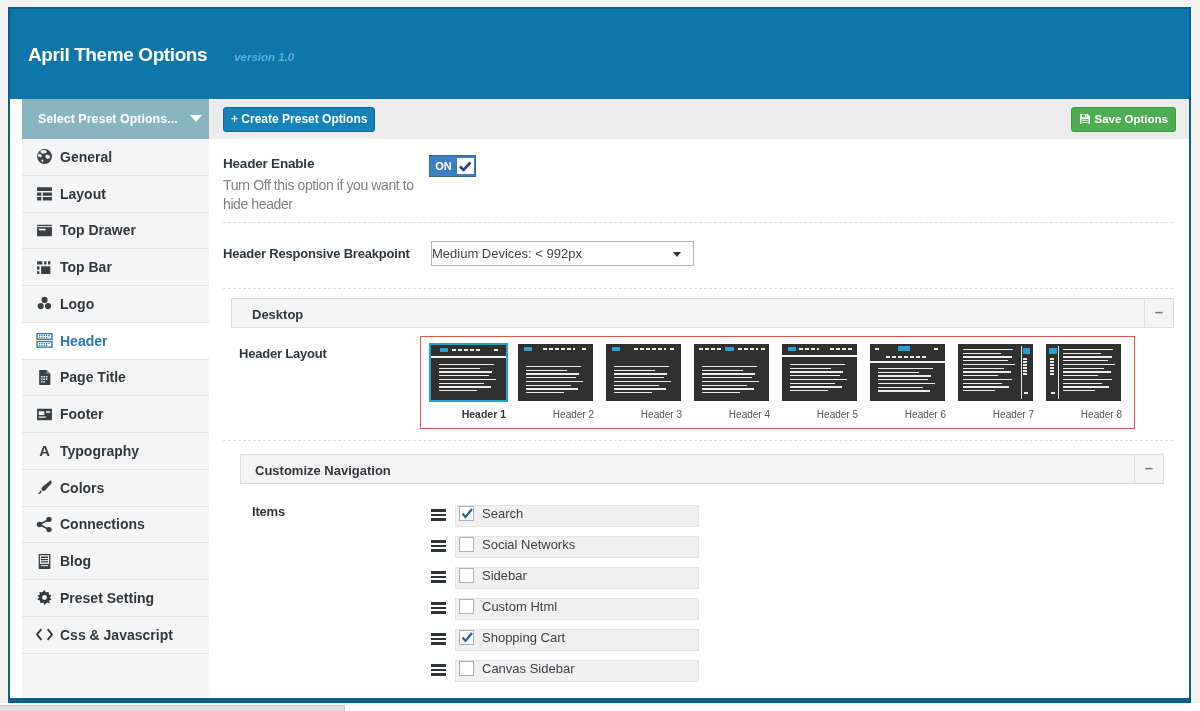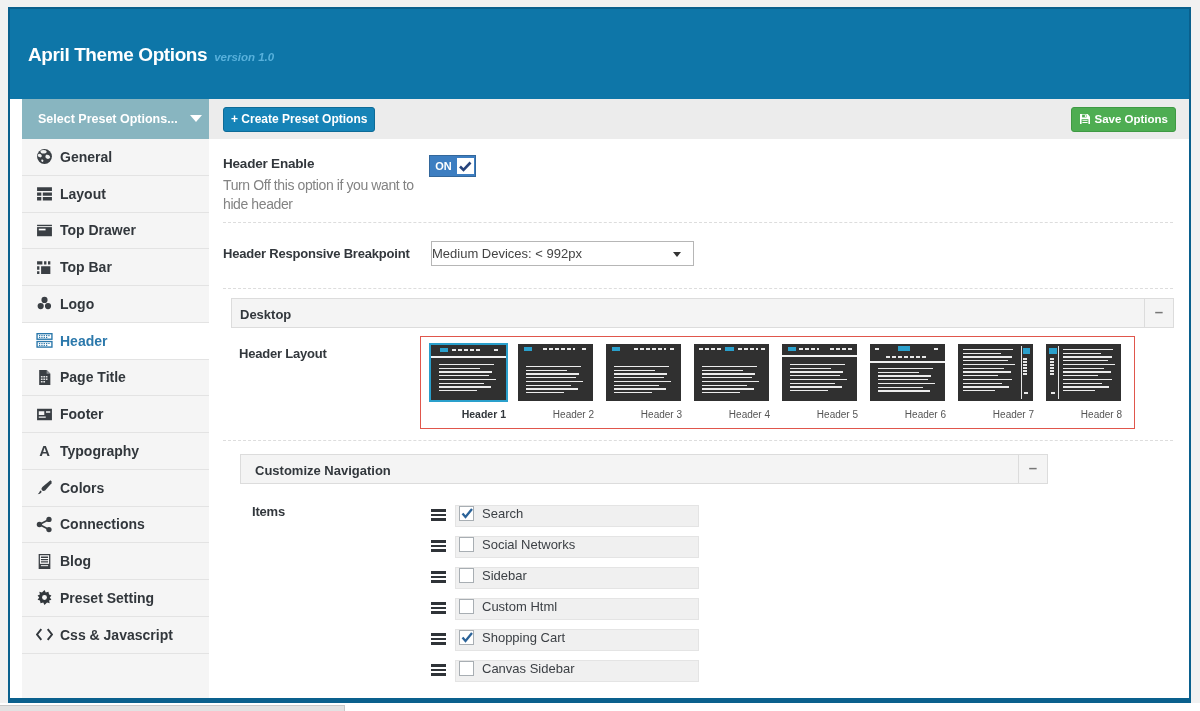--- a/index.html
+++ b/index.html
@@ -1,21 +1,21 @@
 <!DOCTYPE html>
 <html><head>
 <meta charset="utf-8">
 <style>
 *{margin:0;padding:0;box-sizing:border-box}
 html,body{width:1200px;height:711px;background:#f1f1f1;font-family:"Liberation Sans",sans-serif;overflow:hidden}
 #wrap{position:absolute;left:8px;top:7px;width:1183px;height:696px;border:2px solid #0a608d;border-bottom-width:5px;background:#fff}
 
 #titlebar{height:90px;background:#0e76a8;position:relative}
 #titlebar h1{position:absolute;left:18px;top:35px;font-size:19px;letter-spacing:-0.4px;color:#fff;font-weight:bold}
-#titlebar h1 small{font-size:11.5px;font-style:italic;color:#58b1dc;font-weight:bold;margin-left:2px;letter-spacing:0}
+#titlebar h1 small{font-size:11.5px;font-style:italic;color:#58b1dc;font-weight:bold;margin-left:22px;letter-spacing:0}
 
 #main{position:absolute;left:0;top:90px;right:0;bottom:0;background:#fff}
 #sidebar{position:absolute;left:12px;top:0;width:199px;bottom:0;background:#f5f5f5;border-right:1px solid #dcdcdc}
 #selhead{height:40px;background:#88b5c0;color:#fff;font-weight:bold;font-size:12.5px;line-height:40px;padding-left:16px;position:relative}
 #selhead .car{position:absolute;right:18px;top:16px;width:0;height:0;border-left:6px solid transparent;border-right:6px solid transparent;border-top:7px solid #fff}
 .mi{height:36.75px;border-bottom:1px solid #e3e3e3;display:flex;align-items:center;padding-left:14px;font-size:14px;font-weight:bold;color:#32373c;background:#f5f5f5}
 .mi svg{width:17px;height:17px;margin-right:7px;flex:none}
 .mi.on{background:#fff;color:#2b78ab}
 
 #toolbar{position:absolute;left:199px;top:0;right:0;height:40px;background:#ececec}
@@ -161,21 +161,21 @@
           <span class="box">
             <svg width="15" height="13" viewBox="0 0 15 13">
               <path d="M2 6.5 L5.5 10 L12.5 2.5" stroke="#27447c" stroke-width="2.6" fill="none"></path>
             </svg>
           </span>
         </div>
       <div class="dashed" style="top:83px"></div>
       <div class="flabel" style="top:107px">Header Responsive Breakpoint</div>
       <div id="select">Medium Devices: &lt; 992px<span class="car"></span></div>
       <div class="dashed" style="top:149px"></div>
-      <div class="panel-h" style="left:22px;top:159px;width:943px;padding-left:8px">Desktop<span class="min">–</span></div>
+      <div class="panel-h" style="left:22px;top:159px;width:943px;padding-left:20px">Desktop<span class="min">–</span></div>
       <div class="flabel" style="top:207px;left:30px">Header Layout</div>
       <div id="redbox">
         <div class="cell sel" style="left:8px">
           <div class="thumb">
             <div class="logo" style="left:9px;top:3px;width:8px;height:4px"></div>
             <div class="dash" style="left:21px;top:4px;width:30px;height:2px"></div>
             <div class="dash" style="left:63px;top:4px;width:5px;height:2px"></div>
             <div class="hrw" style="top:11px"></div>
             <div class="lines" style="top:19px">
                 <div></div>
@@ -334,21 +334,21 @@
                 <div></div>
                 <div></div>
                 <div></div>
                 <div></div>
               </div>
           </div>
           <div class="cap">Header 8</div>
         </div>
       </div>
       <div class="dashed" style="top:301px"></div>
-      <div class="panel-h" style="left:31px;top:315px;width:808px;padding-left:14px">Customize Navigation<span class="min">–</span></div>
+      <div class="panel-h" style="left:31px;top:315px;width:924px;padding-left:14px">Customize Navigation<span class="min">–</span></div>
       <div class="flabel" style="top:365px;left:43px">Items</div>
       <div class="rowi" style="top:366px">
         <span class="ham">
             <i></i>
             <i></i>
             <i></i>
           </span>
         <div class="bg">
             <span class="cb">
               <svg width="14" height="14" viewBox="0 0 14 14">

